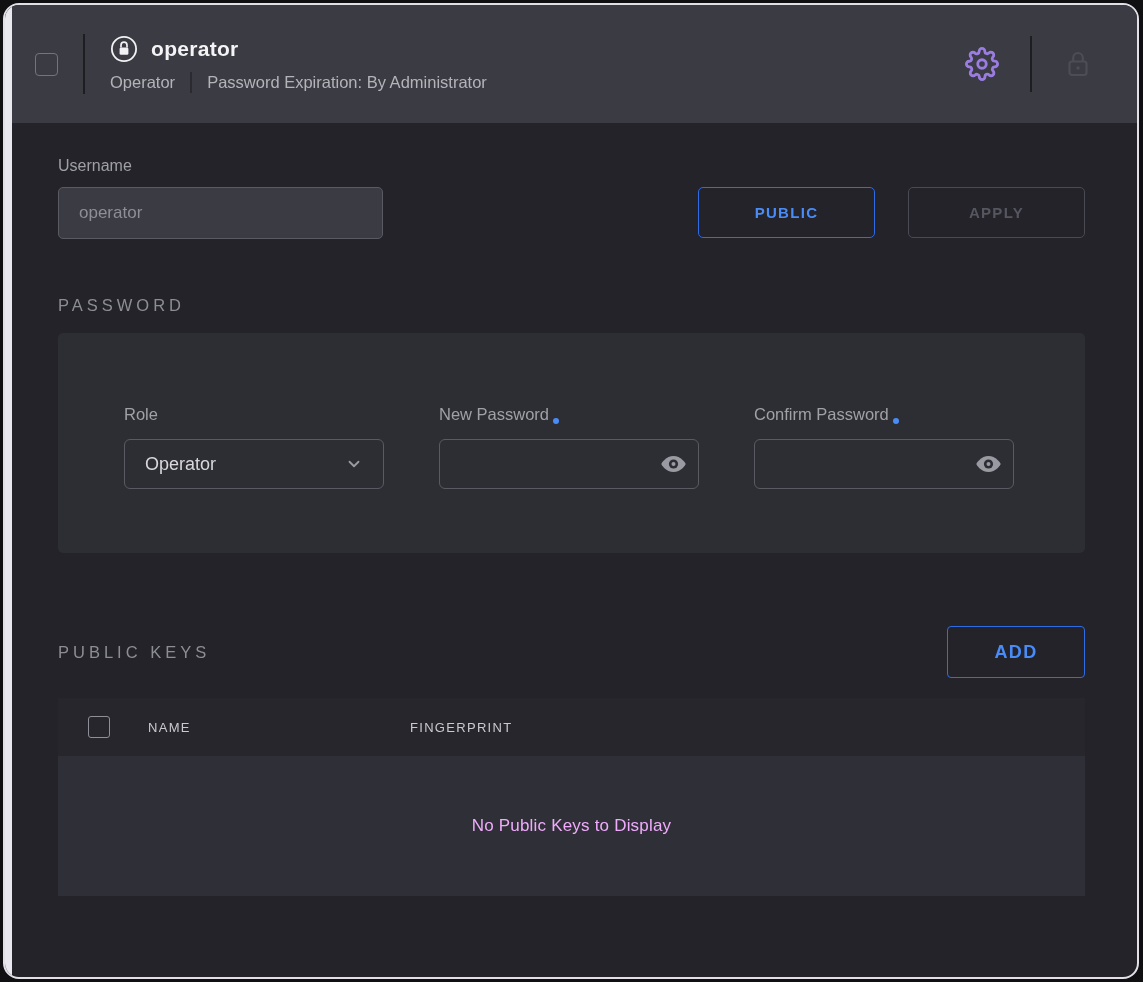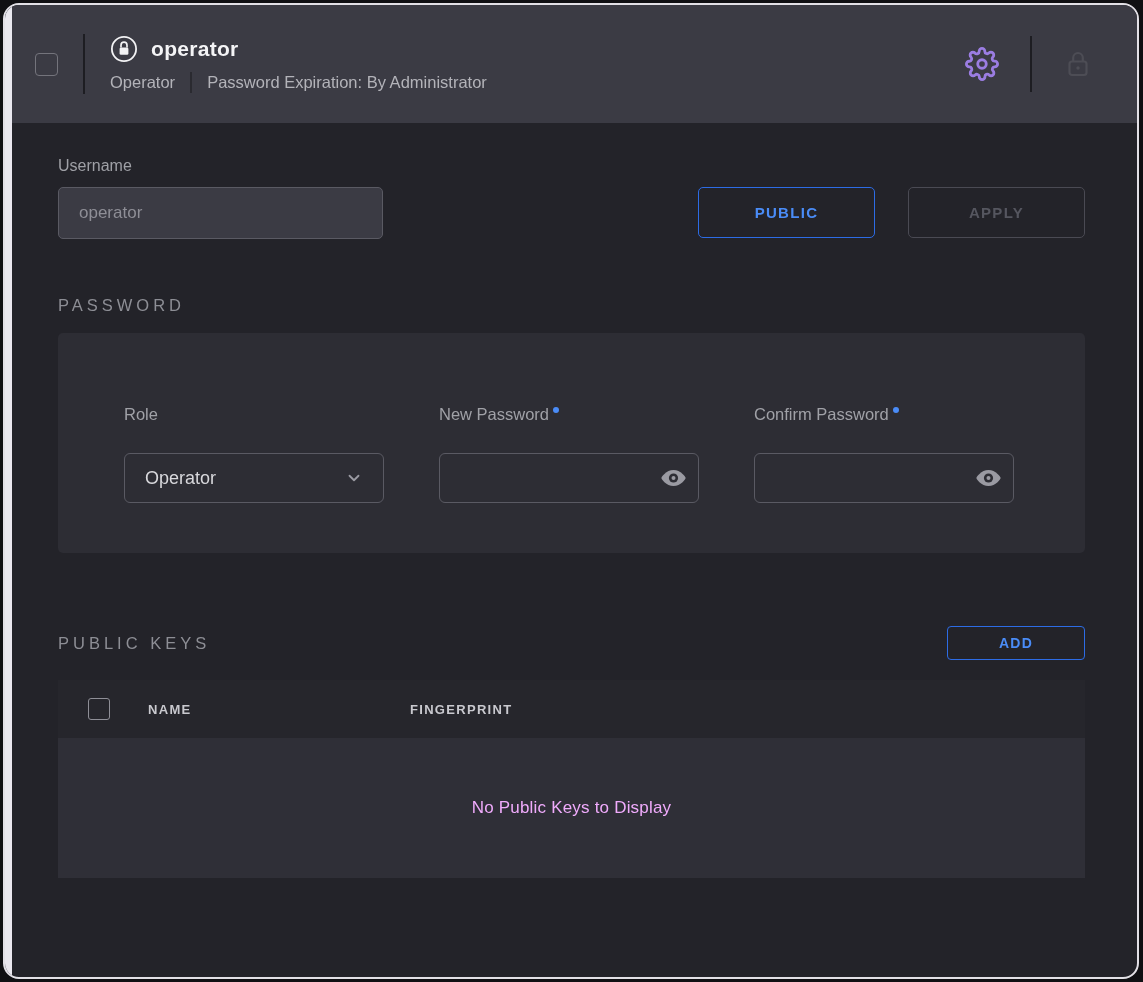--- a/index.html
+++ b/index.html
@@ -57,55 +57,55 @@
   .btn-cancel { border:1px solid #2d6ce5; color:#4a8cf7; }
   .btn-apply  { border:1px solid #4a4a53; color:#55565f; }
   .section-title { font-size:16.5px; letter-spacing:4px; color:#8d8e95; }
   .password-title { margin-top:57px; }
   .password-card {
     margin-top:18px; height:220px; background:#2d2d34; border-radius:5px;
     padding:72px 66px 0; display:flex; gap:55px;
   }
   .field { width:260px; flex:none; }
   .field-label {
-    font-size:16.5px; color:#a0a1a7; margin-bottom:29px;
-    display:flex; align-items:flex-start; gap:4px;
+    font-size:16.5px; color:#a0a1a7; margin-bottom:15px;
+    display:flex; align-items:flex-end; gap:4px;
   }
   .req-dot { width:6px; height:6px; background:#4a8cf7; border-radius:50%; margin-top:2px; flex:none; }
   .select {
     height:50px; border:1px solid #5a5a63; border-radius:6px;
     display:flex; align-items:center; justify-content:space-between;
     padding:0 20px; color:#d8d8dc; font-size:18px; cursor:pointer;
   }
   .pw-wrap { position:relative; height:50px; }
   .pw-input {
     width:100%; height:100%; background:transparent;
     border:1px solid #5a5a63; border-radius:6px;
     padding:0 48px 0 16px; color:#d8d8dc; font-size:17px;
     font-family:inherit; outline:none;
   }
   .eye-btn {
     position:absolute; right:12px; top:50%; transform:translateY(-50%);
     background:none; border:none; cursor:pointer; display:flex; align-items:center;
   }
   .pk-row { margin-top:73px; display:flex; align-items:center; justify-content:space-between; }
   .btn-add {
-    width:138px; height:34px; border:1px solid #2d6ce5; border-radius:4px;
+    width:138px; height:52px; border:1px solid #2d6ce5; border-radius:4px;
     background:transparent; color:#4a8cf7;
-    font-size:14px; font-weight:bold; letter-spacing:1.3px;
+    font-size:18px; font-weight:bold; letter-spacing:1.3px;
     cursor:pointer; font-family:inherit;
   }
   .pk-table { margin-top:20px; }
   .thead { height:58px; background:#26262c; display:flex; align-items:center; padding-left:30px; }
   .tbl-checkbox {
     width:22px; height:22px; flex:none;
     border:1.5px solid #8f8f97; border-radius:3px;
     background:transparent; cursor:pointer;
   }
-  .th { font-size:13px; font-weight:bold; letter-spacing:1.3px; color:#c9c9cf; }
+  .th { font-size:13px; font-weight:normal; letter-spacing:1.3px; color:#c9c9cf; }
   .th-name { margin-left:38px; width:262px; }
   .tbody { height:140px; background:#2f2f37; display:flex; align-items:center; justify-content:center; }
   .empty-text { font-size:17px; color:#f0abfc; letter-spacing:.2px; }
 </style>
 </head>
 <body>
 
 <div class="frame">
   <div class="scrollbar-left"></div>
 

